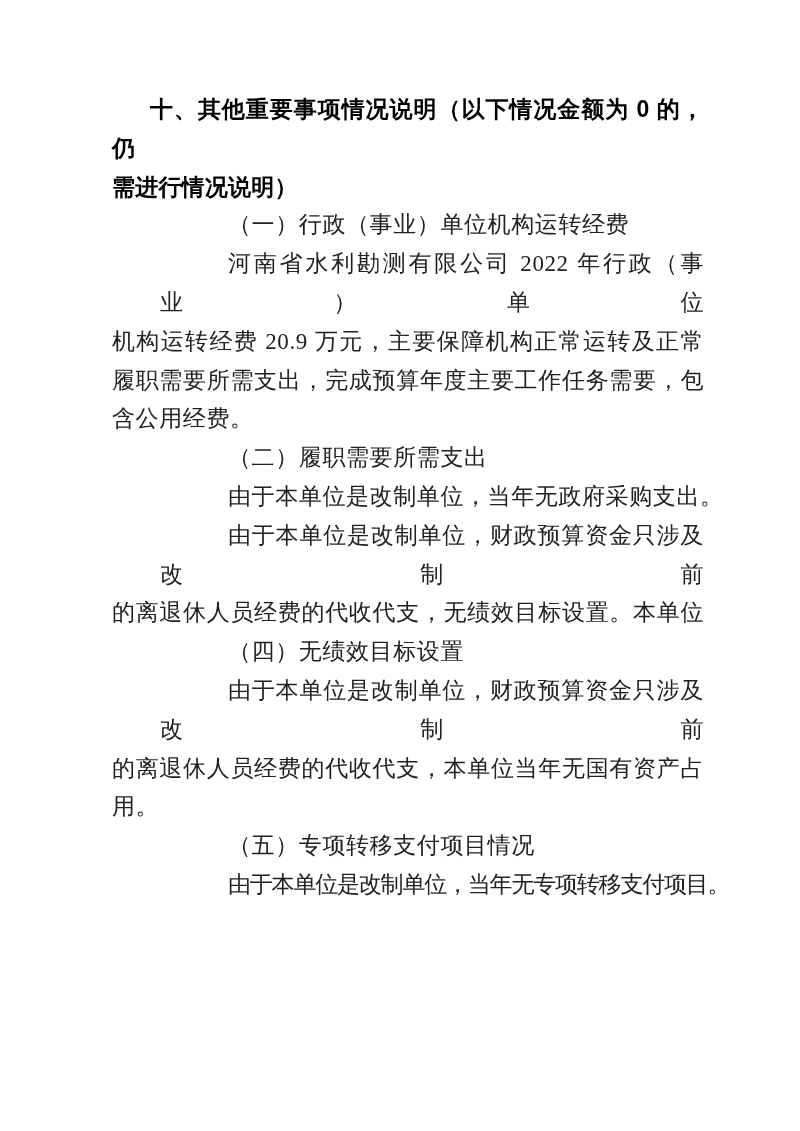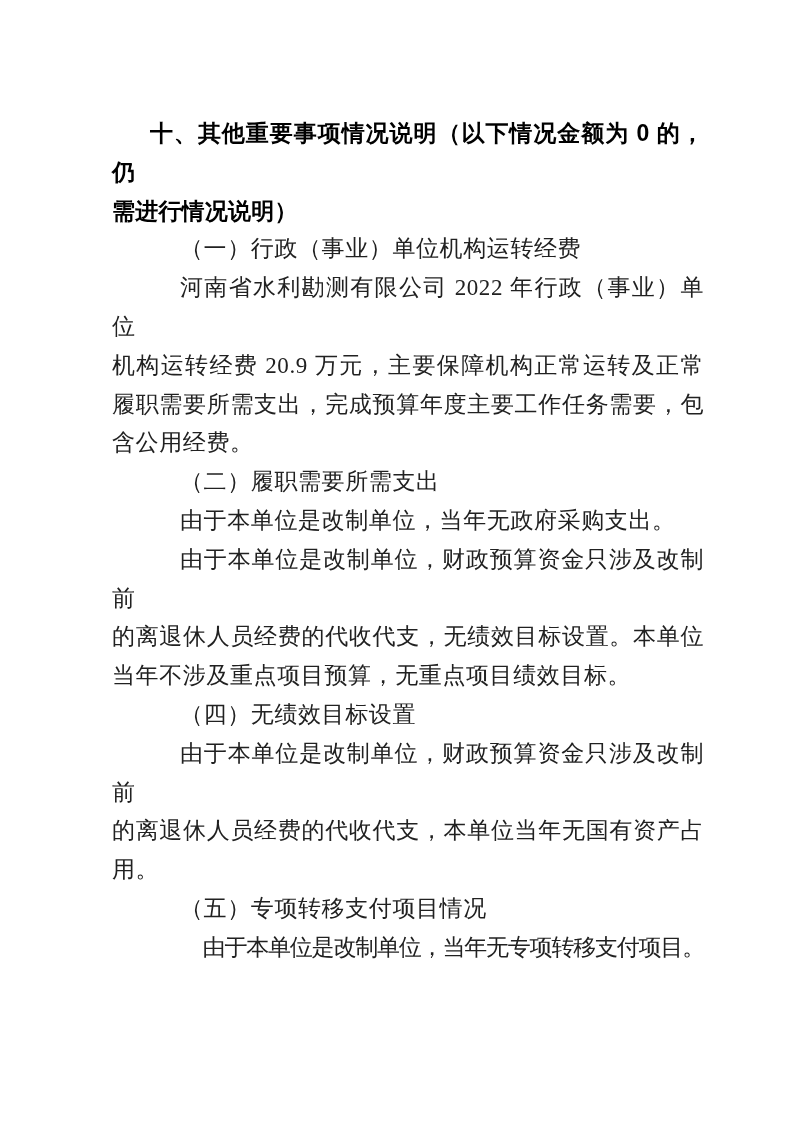--- a/index.html
+++ b/index.html
@@ -36,22 +36,22 @@
     text-align: justify;
     text-align-last: justify;
   }
   
   .h {
     font-family: "Liberation Sans", "DejaVu Sans", sans-serif;
     font-weight: 700;
     color: #000000;
     letter-spacing: 0.2px;
   }
-  .ind-h { text-indent: 38px; margin-top: 24px; }   
-  .ind   { text-indent: 68px; }   
+  .ind-h { text-indent: 38px; }   
+  .ind   { text-indent: 68px; margin-left: 48px; }   
   .tight { letter-spacing: -1.2px; text-align: right; } 
 </style>
 </head>
 <body>
 
 <div class="page">
   <div class="content">
 
     <p class="ln h ind-h j">十、其他重要事项情况说明（以下情况金额为 0 的，仍</p>
     <p class="ln h">需进行情况说明）</p>
@@ -60,21 +60,20 @@
     <p class="ln ind j">河南省水利勘测有限公司 2022 年行政（事业）单位</p>
     <p class="ln j">机构运转经费 20.9 万元，主要保障机构正常运转及正常</p>
     <p class="ln j">履职需要所需支出，完成预算年度主要工作任务需要，包</p>
     <p class="ln">含公用经费。</p>
 
     <p class="ln ind">（二）履职需要所需支出</p>
     <p class="ln ind">由于本单位是改制单位，当年无政府采购支出。</p>
 
     <p class="ln ind j">由于本单位是改制单位，财政预算资金只涉及改制前</p>
     <p class="ln j">的离退休人员经费的代收代支，无绩效目标设置。本单位</p>
-    <p class="ln">当年不涉及重点项目预算，无重点项目绩效目标。</p>
 
     <p class="ln ind">（四）无绩效目标设置</p>
     <p class="ln ind j">由于本单位是改制单位，财政预算资金只涉及改制前</p>
     <p class="ln j">的离退休人员经费的代收代支，本单位当年无国有资产占</p>
     <p class="ln">用。</p>
 
     <p class="ln ind">（五）专项转移支付项目情况</p>
     <p class="ln ind tight">由于本单位是改制单位，当年无专项转移支付项目。</p>
 
   </div>

